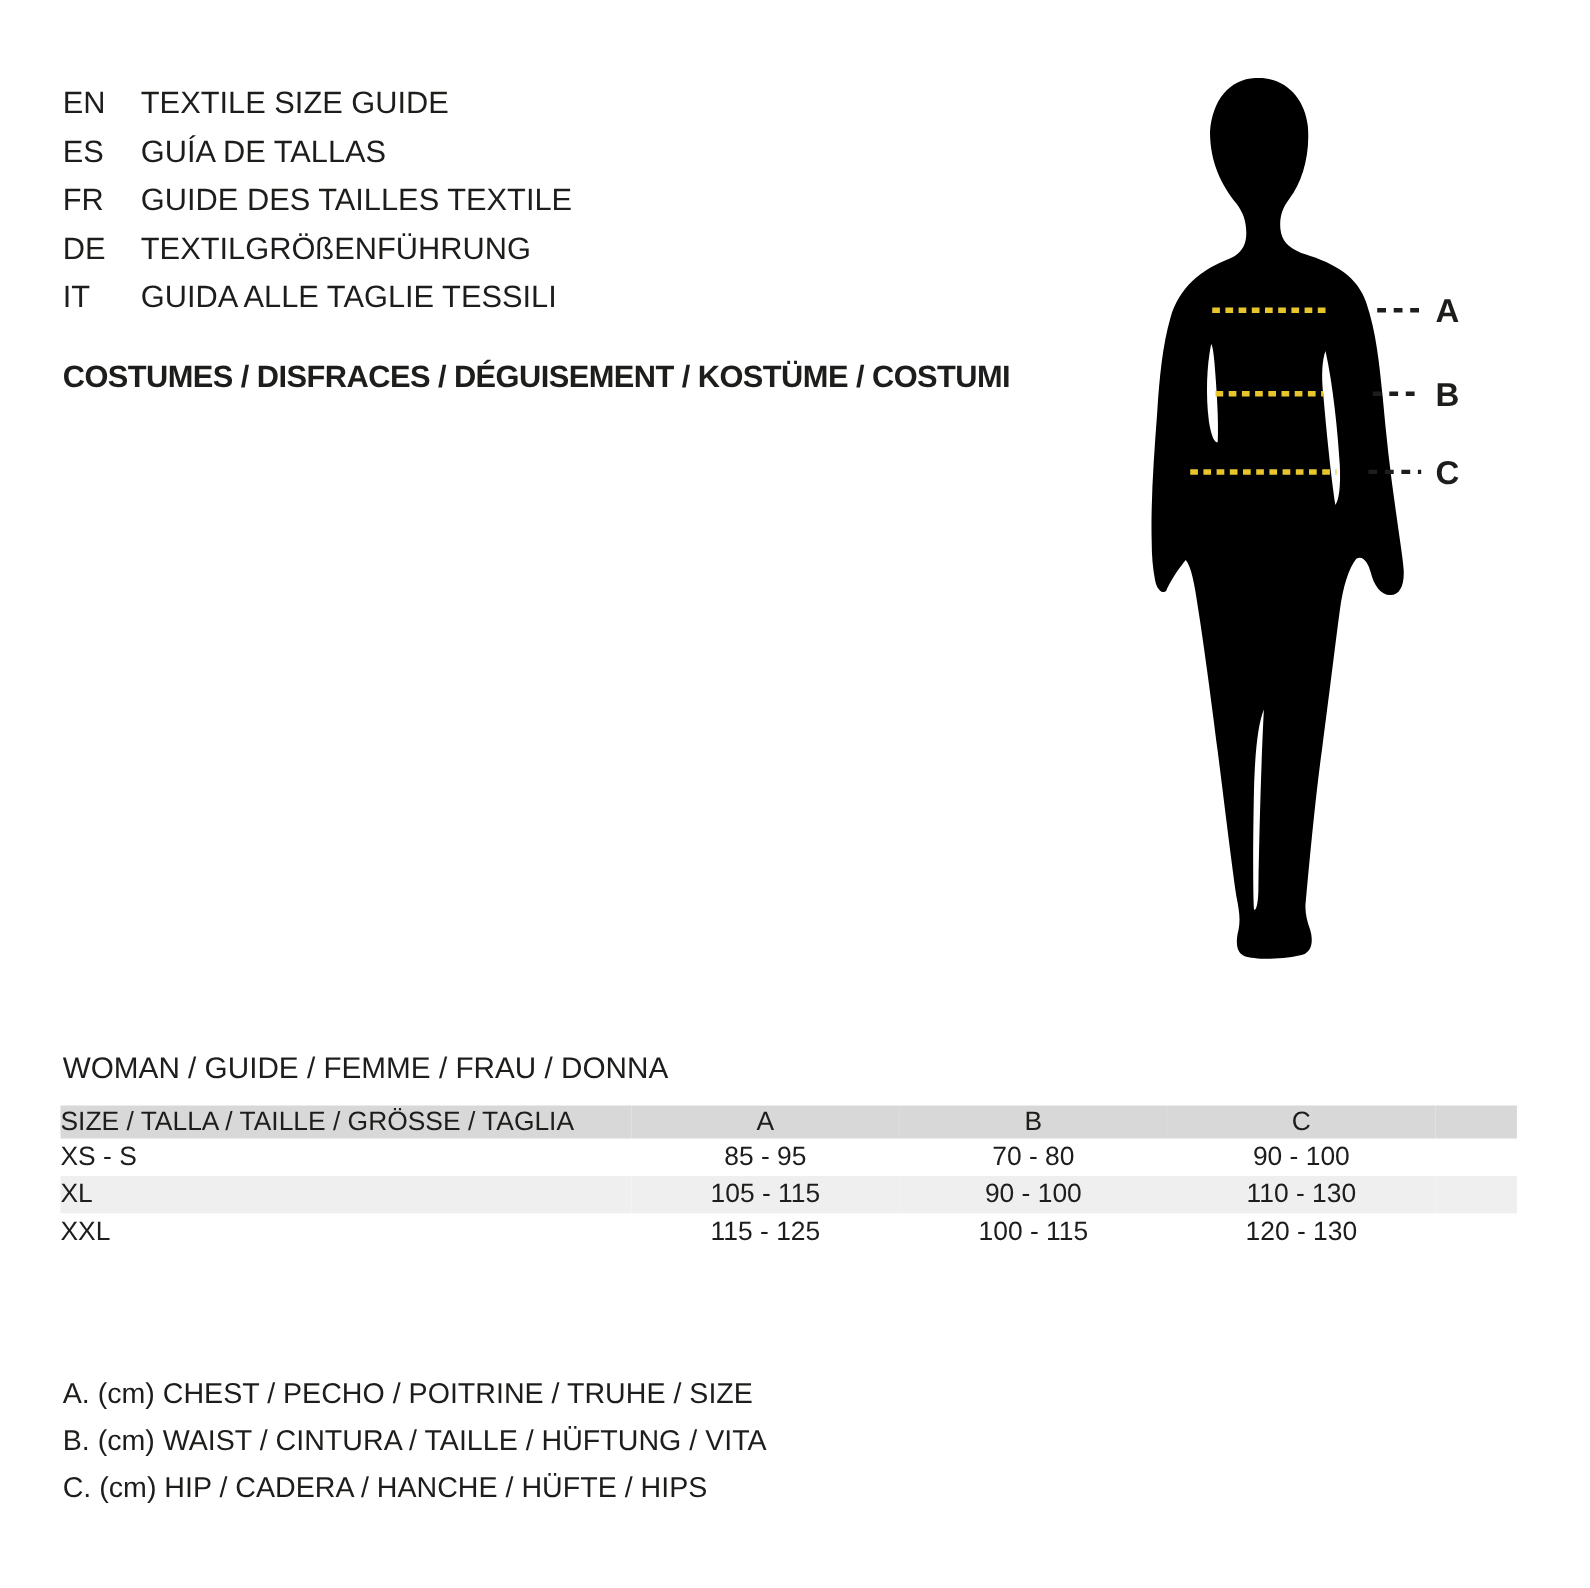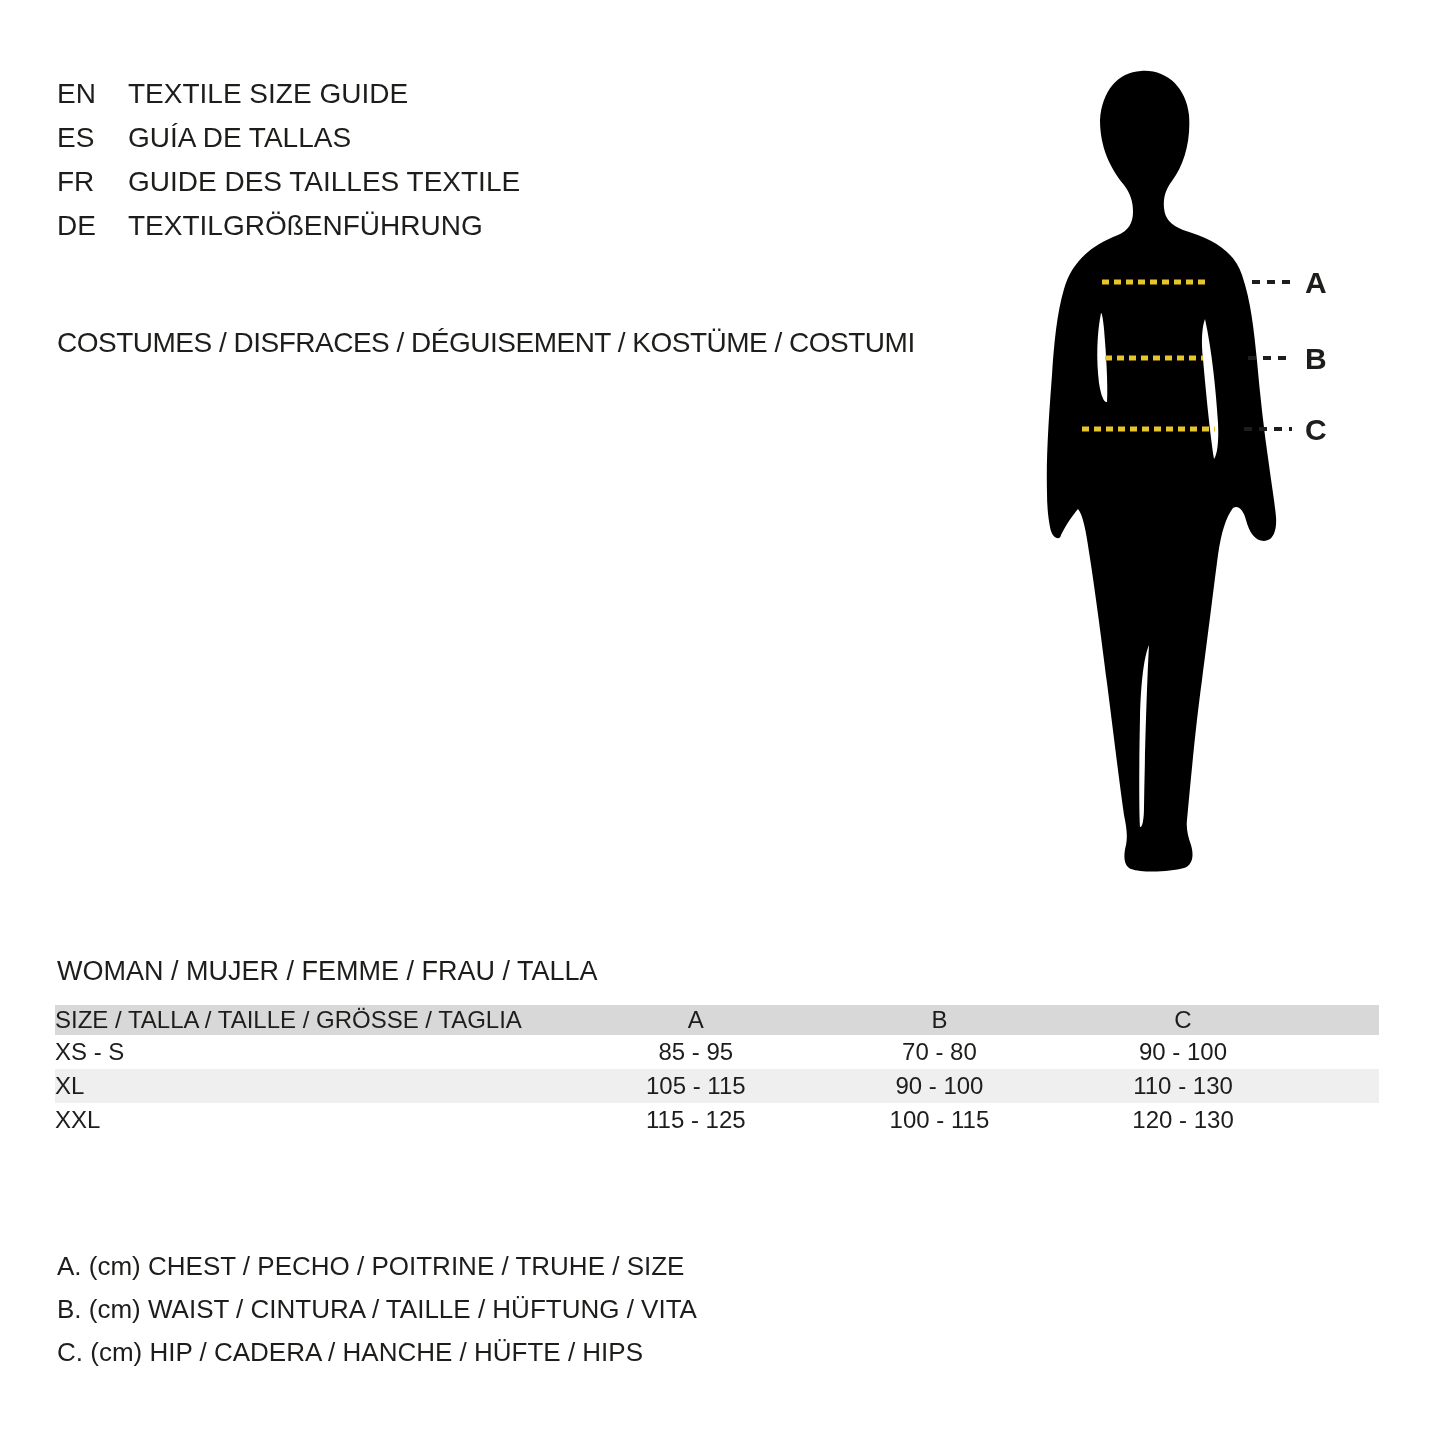--- a/index.html
+++ b/index.html
@@ -16,21 +16,21 @@
 
   
   .lang-list { position: absolute; left: 57px; top: 72px; }
   .lang-row { display: flex; align-items: center; height: 44px; font-size: 28px; }
   .lang-code { width: 71px; flex: 0 0 71px; }
   .lang-label { white-space: nowrap; }
 
   
   .category-title {
     position: absolute; left: 57px; top: 327px;
-    font-size: 28px; font-weight: normal; white-space: nowrap; letter-spacing: -0.5px;
+    font-size: 28px; font-weight: bold; white-space: nowrap; letter-spacing: -0.5px;
   }
 
   
   .figure-wrap { position: absolute; left: 1020px; top: 65px; width: 350px; height: 812px; }
   .figure-wrap svg { display: block; width: 100%; height: 100%; }
   .silhouette-fill { fill: var(--silhouette, #000000); }
   .gap-fill { fill: #ffffff; }
   .measure-yellow {
     stroke: var(--accent-dashes, #e8c52c);
     stroke-width: 5; stroke-dasharray: 7 5; fill: none;
@@ -78,20 +78,24 @@
       <span class="lang-code">ES</span>
       <span class="lang-label">GUÍA DE TALLAS</span>
     </div>
     <div class="lang-row">
       <span class="lang-code">FR</span>
       <span class="lang-label">GUIDE DES TAILLES TEXTILE</span>
     </div>
     <div class="lang-row">
       <span class="lang-code">DE</span>
       <span class="lang-label">TEXTILGRÖßENFÜHRUNG</span>
+    </div>
+    <div class="lang-row">
+      <span class="lang-code">IT</span>
+      <span class="lang-label">GUIDA ALLE TAGLIE TESSILI</span>
     </div>
   </div>
 
   <div class="category-title">COSTUMES / DISFRACES / DÉGUISEMENT / KOSTÜME / COSTUMI</div>
 
   <div class="figure-wrap">
     <svg viewBox="0 0 350 812" xmlns="http://www.w3.org/2000/svg">
       <path class="silhouette-fill" d="
         M 121 6
         C 146 4, 166 22, 169 50
@@ -151,21 +155,21 @@
       <line class="measure-yellow" x1="85" y1="293" x2="183" y2="293"></line>
       <line class="measure-black" x1="228" y1="293" x2="272" y2="293"></line>
       <text class="measure-label" x="285" y="304">B</text>
 
       <line class="measure-yellow" x1="62" y1="364" x2="195" y2="364"></line>
       <line class="measure-black" x1="224" y1="364" x2="272" y2="364"></line>
       <text class="measure-label" x="285" y="375">C</text>
     </svg>
   </div>
 
-  <div class="section-title">WOMAN / MUJER / FEMME / FRAU / TALLA</div>
+  <div class="section-title">WOMAN / GUIDE / FEMME / FRAU / DONNA</div>
 
   <table class="size-table">
     <colgroup>
       <col style="width:39.2%">
         <col style="width:18.4%">
         <col style="width:18.4%">
         <col style="width:18.4%">
         <col style="width:5.6%">
     </colgroup>
     <thead>

